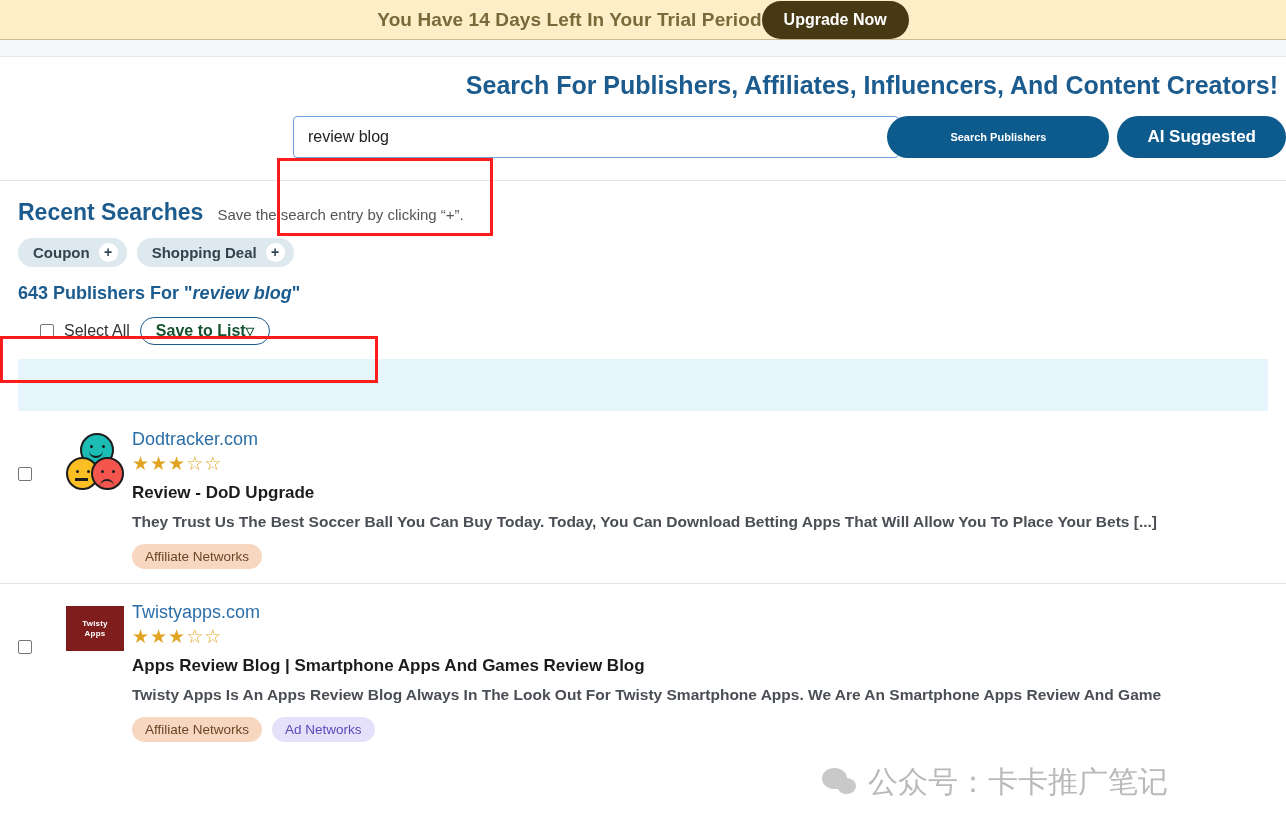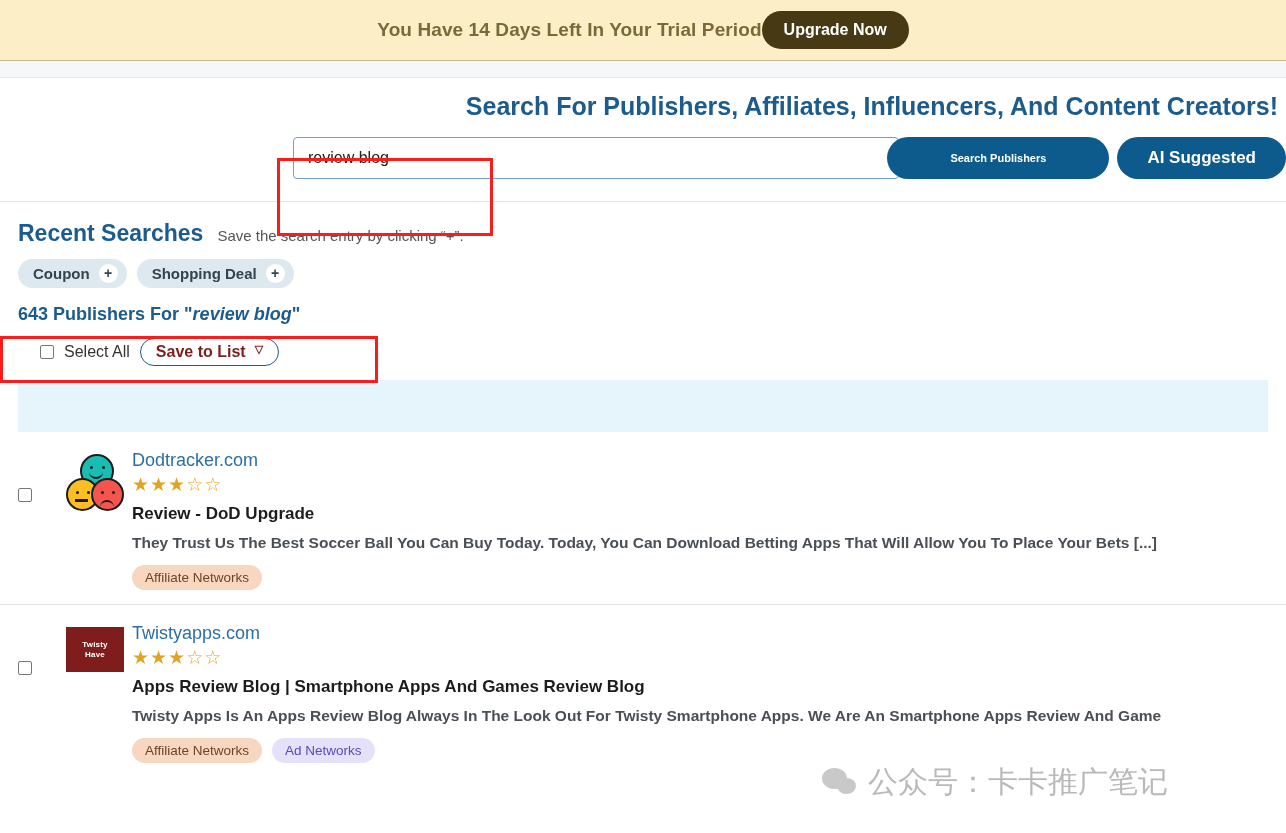--- a/index.html
+++ b/index.html
@@ -7,21 +7,21 @@
   body {
     width:1286px; height:833px;
     background:#ffffff;
     font-family:"Liberation Sans", sans-serif;
     overflow:hidden;
     position:relative;
   }
 
   
   .trial-banner{
-    height:61px; width:100%;
+    height:40px; width:100%;
     background:#fcefc7;
     border-bottom:1px solid #c9bc92;
     display:flex; align-items:center; justify-content:center;
     gap:0;
   }
   .trial-text{
     font-size:19px; font-weight:bold; color:#7a6a3a; letter-spacing:.1px;
   }
   .btn-upgrade{
     background:#473914; color:#ffffff;
@@ -117,23 +117,23 @@
   .selectall-row{
     display:flex; align-items:center; gap:10px;
     padding:13px 0 0 40px;
   }
   .cb{
     width:14px; height:14px; border:1px solid #767676;
     background:#fff; border-radius:2px; cursor:pointer;
   }
   .selectall-label{ font-size:16px; color:#333; }
   .btn-save-list{
-    display:flex; align-items:flex-start; gap:9px;
+    display:flex; align-items:center; 
     border:1px solid #1b5b8e; border-radius:15px;
-    background:#fff; color:#7f1d1d;
+    background:#fff; color:#14532d;
     font-size:16px; font-weight:bold;
     padding:4px 15px; cursor:pointer;
     font-family:"Liberation Sans", sans-serif;
   }
   .caret{ font-size:11px; }
 
   
   .blue-bar{ height:52px; background:#e6f4fc; margin:14px 18px 0 18px; }
 
   
@@ -281,21 +281,21 @@
   </div>
 </div>
 
 <div class="result" style="border-bottom:none;">
   <div class="res-cb-wrap">
     <div class="cb"></div>
   </div>
   <div class="res-icon">
     <div class="fav-twisty">
       <span>Twisty</span>
-      <span>Have</span>
+      <span>Apps</span>
     </div>
   </div>
   <div class="res-body">
     <a class="res-domain">Twistyapps.com</a>
     <div class="stars">
       <span>★</span><span>★</span><span>★</span><span class="star-off">☆</span><span class="star-off">☆</span>
     </div>
     <div class="res-title">Apps Review Blog | Smartphone Apps And Games Review Blog</div>
     <div class="res-desc">Twisty Apps Is An Apps Review Blog Always In The Look Out For Twisty Smartphone Apps. We Are An Smartphone Apps Review And Game</div>
     <div class="tags">

